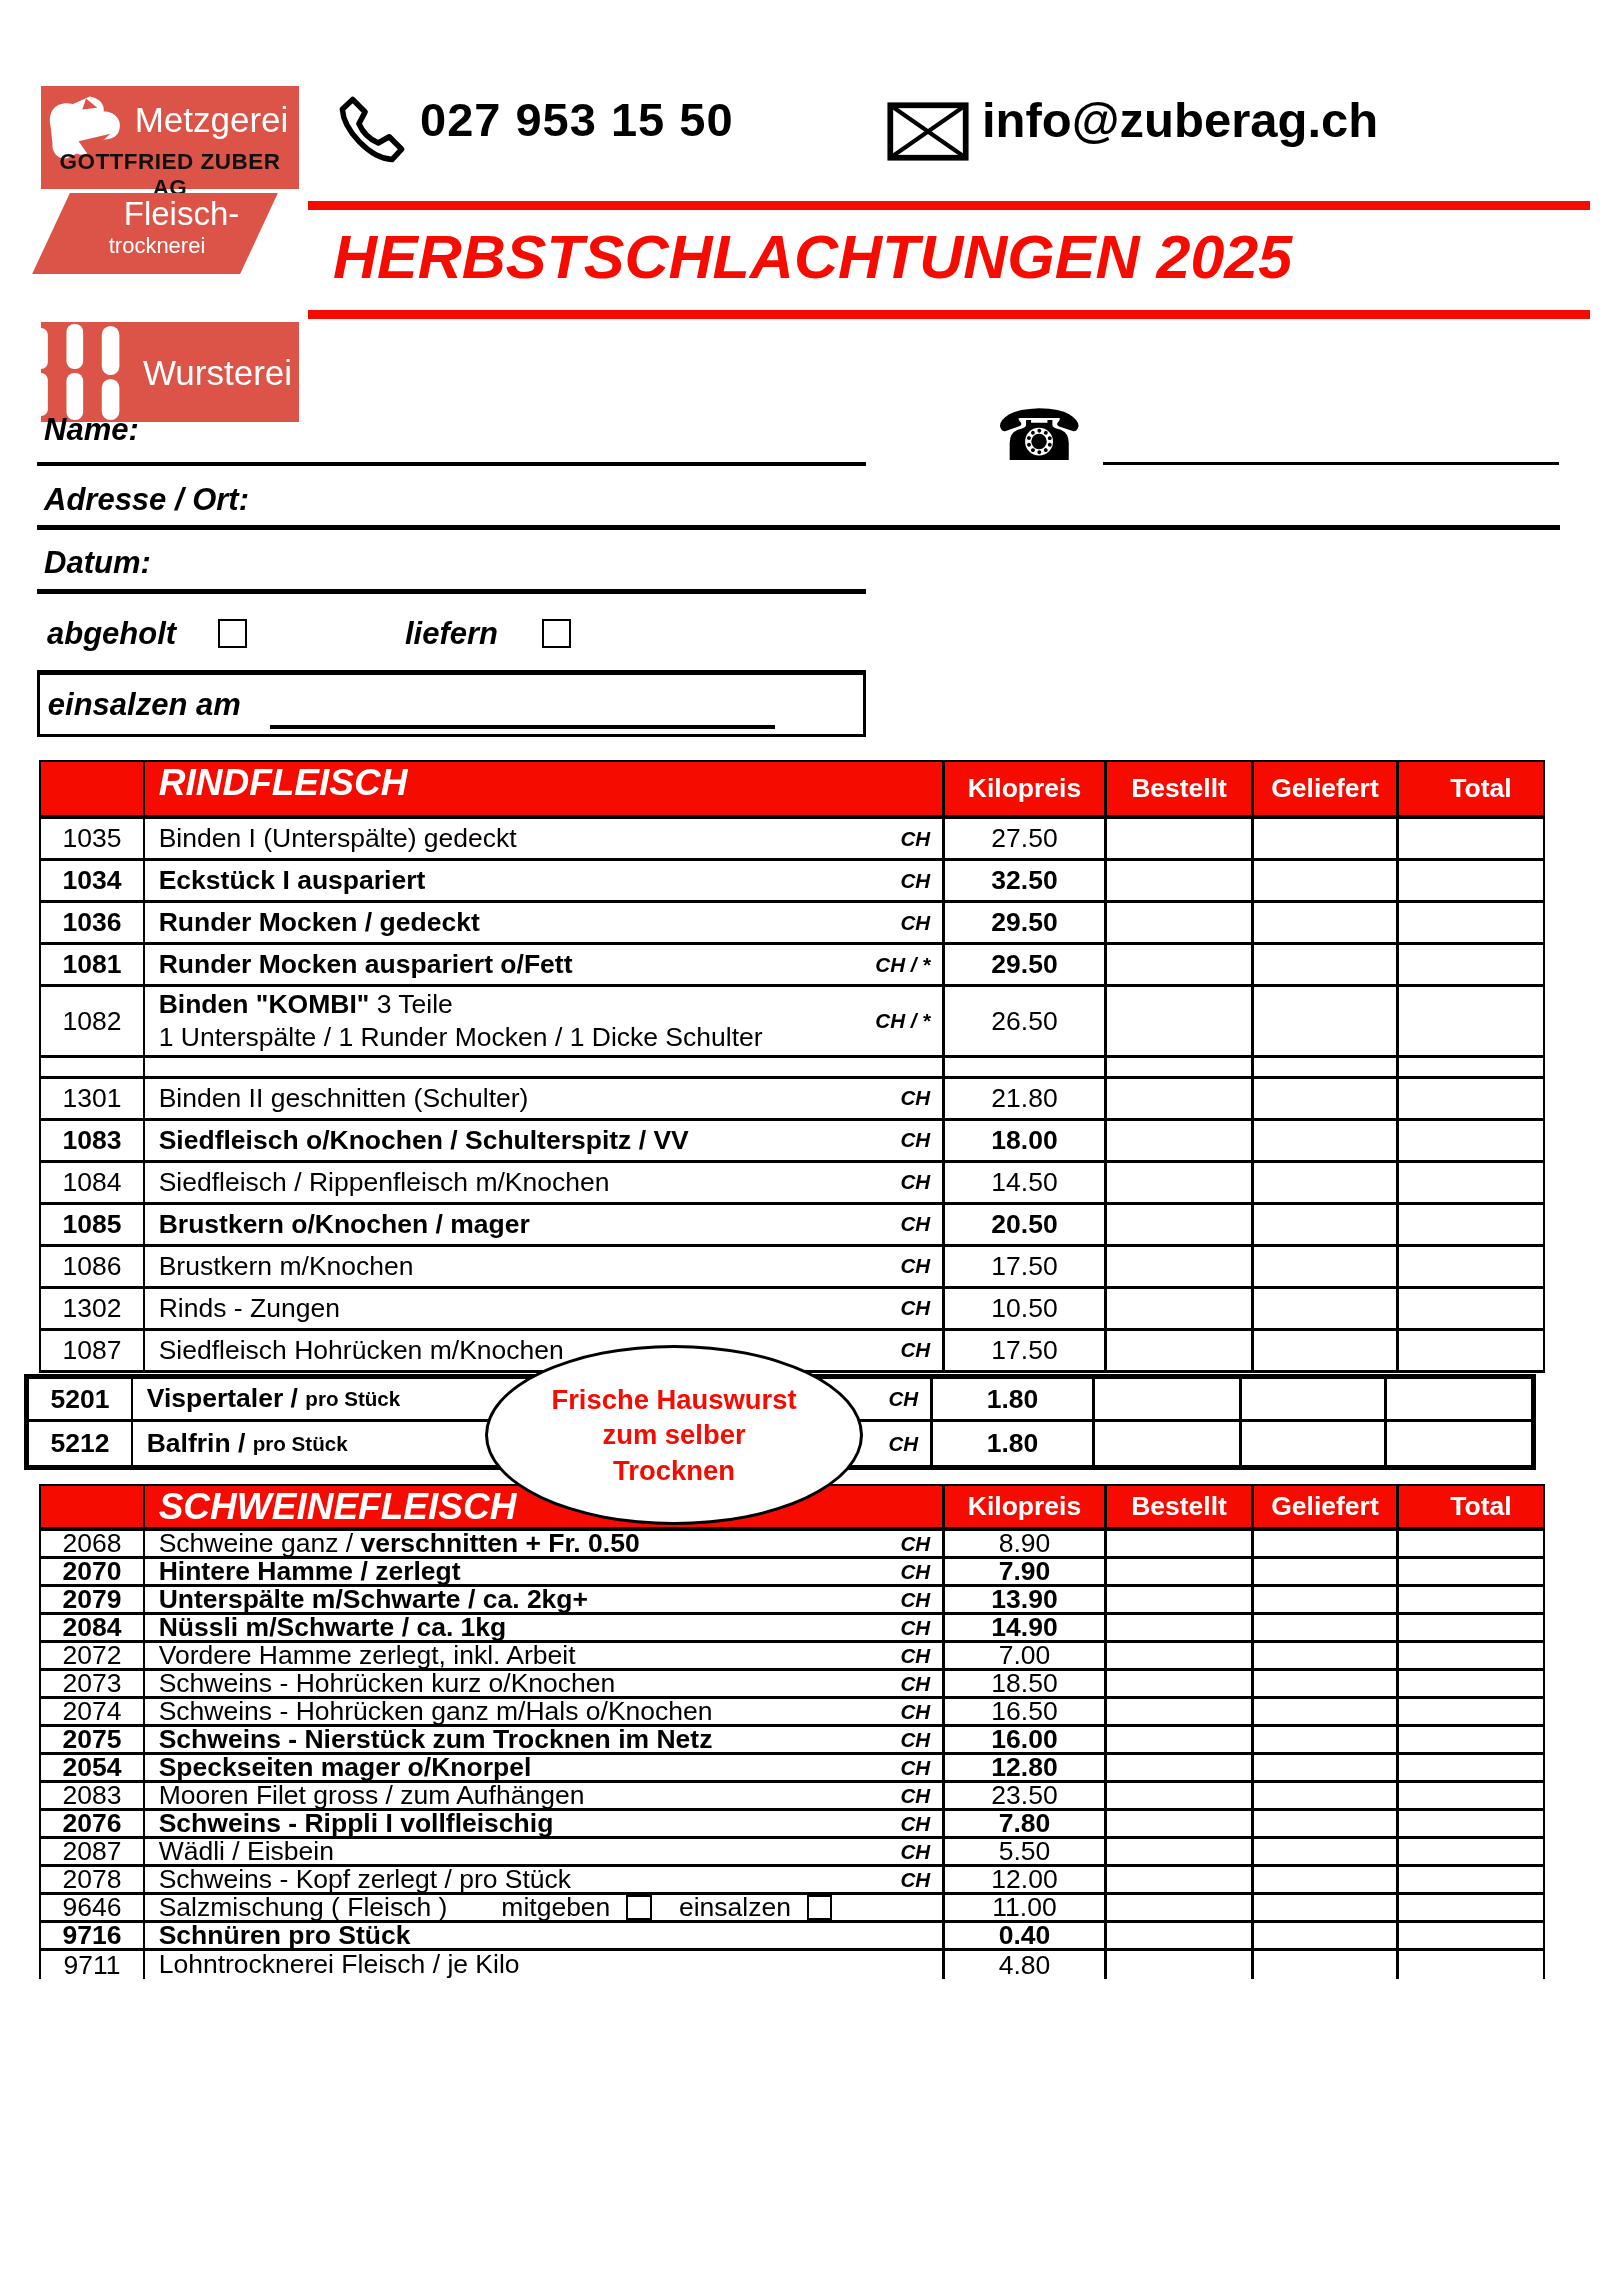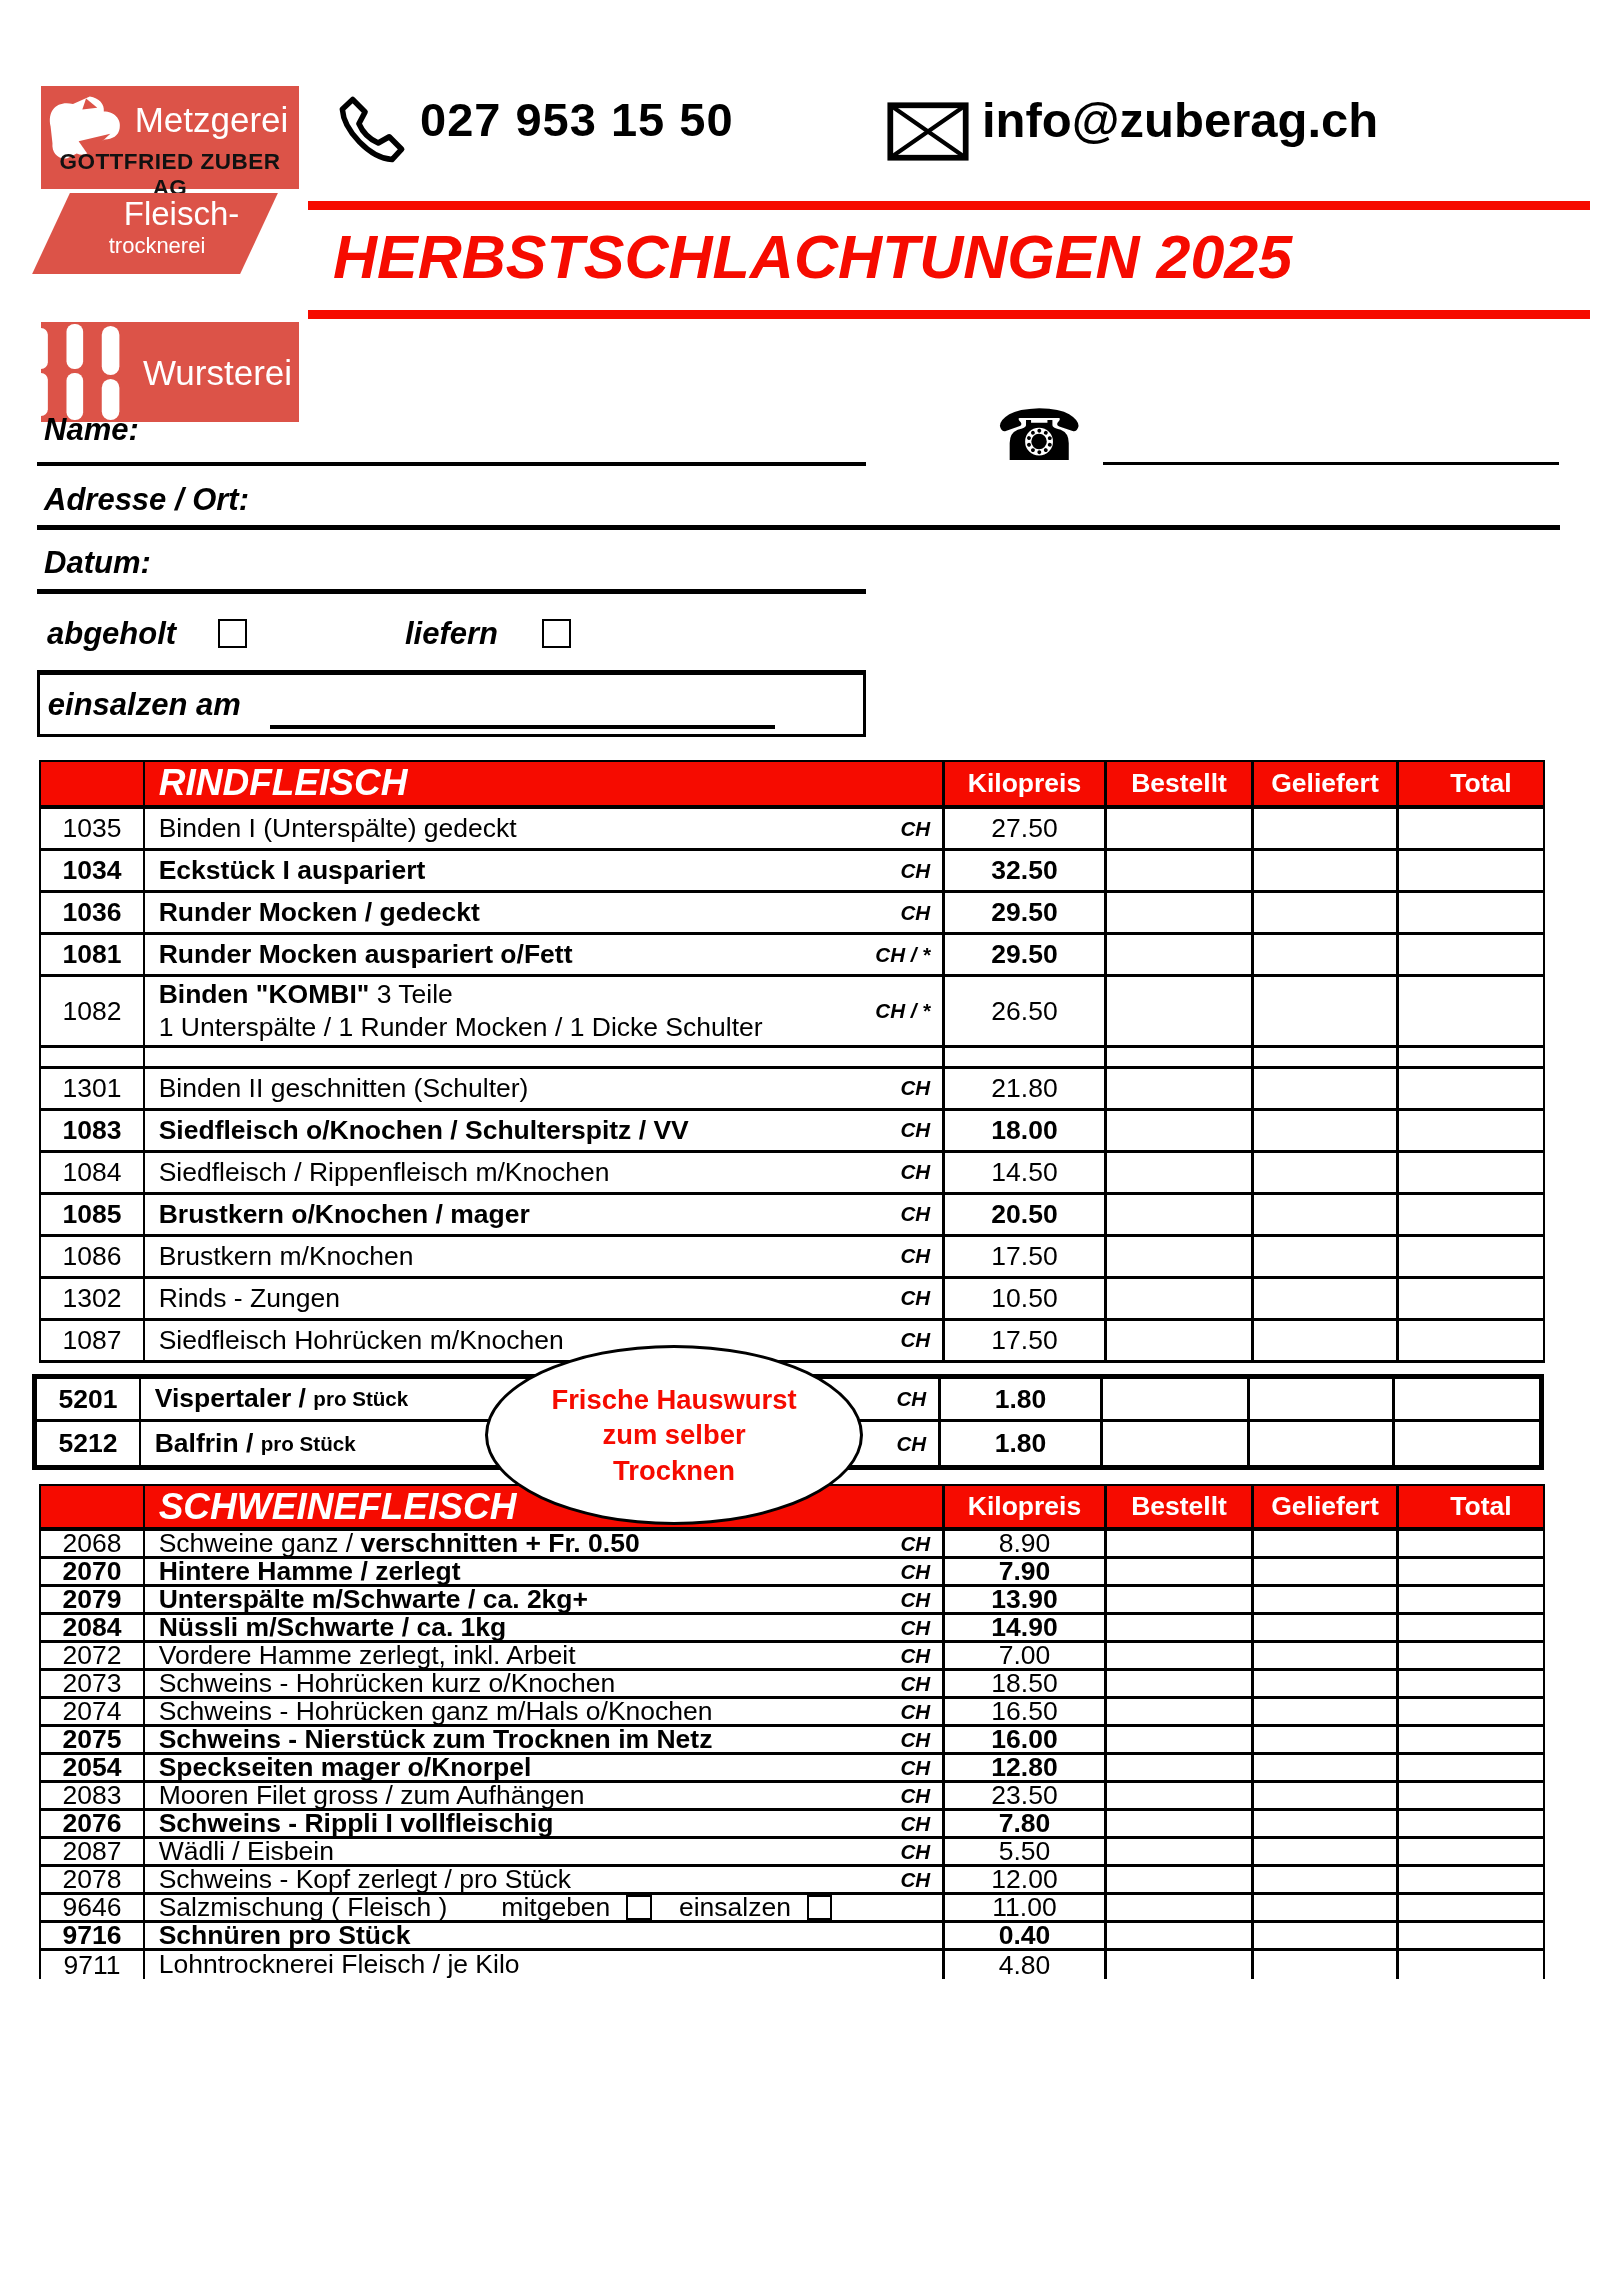--- a/index.html
+++ b/index.html
@@ -37,21 +37,21 @@
   #coli-box{left:1111px;top:588px;width:439px;height:65px;border:3.9px solid #000;
         display:flex;align-items:center;padding-left:51px;}
   #salt-box{left:37px;top:670px;width:829px;height:67px;border:3.9px solid #000;border-top-width:5.9px;
         display:flex;align-items:center;padding-left:7.8px;}
   #salt-line{left:270px;top:725px;width:505px;height:3.9px;}
   .phone-glyph{left:995px;top:400px;font-size:71px;line-height:1;font-family:"DejaVu Sans",sans-serif;}
 
   
   .tbl{position:absolute;left:39px;width:1506px;border-left:2.9px solid #000;border-right:2.9px solid #000;
        box-sizing:border-box;background:#fff;}
-  .thead{display:flex;height:49px;background:var(--accent);border-top:2.9px solid #000;
+  .thead{display:flex;height:59px;background:var(--accent);border-top:2.9px solid #000;
        border-bottom:4.9px solid #000;box-sizing:border-box;color:#fff;}
   .trow{display:flex;height:42px;border-bottom:3.9px solid #000;box-sizing:border-box;font-size:26.5px;background:#fff;}
   .trow.tall{height:71px;}
   .trow.spacer{height:20.6px;}
   .c{display:flex;align-items:center;justify-content:center;box-sizing:border-box;}
   .c-num{width:102px;}
   .c-desc{flex:1;position:relative;display:flex;flex-direction:column;justify-content:center;
        align-items:flex-start;padding:0 93px 0 13.7px;border-left:2.9px solid #000;}
   .c-kp{width:162px;border-left:3.9px solid #000;}
   .c-b{width:147px;border-left:3.9px solid #000;}
@@ -61,21 +61,21 @@
   .descline{display:flex;align-items:center;white-space:pre;line-height:1.25;}
   .seg-b{font-weight:bold;}
   .seg-s{font-size:20.6px;}
   .ch{position:absolute;right:11.8px;top:50%;transform:translateY(-50%);
       font-size:20.6px;font-style:italic;font-weight:bold;}
   .inline-cb{display:inline-block;width:25.5px;height:25.5px;border:2.9px solid #000;background:#fff;
       box-sizing:border-box;flex:none;}
   .thead .c-desc{flex-direction:row;font-size:37px;font-weight:bold;font-style:italic;justify-content:flex-start;}
   .thead .c-kp,.thead .c-b,.thead .c-g,.thead .c-t{font-weight:bold;font-size:26.5px;}
   #tbl-rind{top:760px;}
-  #sec-wurst{top:1374px;left:32px;width:1512px;border:5.9px solid #000;}
+  #sec-wurst{top:1374px;left:24px;width:1512px;border:5.9px solid #000;}
   #sec-wurst .trow{height:43px;}
   #sec-wurst .trow:last-child{border-bottom:none;}
   #tbl-schwein{top:1484px;}
   #tbl-schwein .thead{height:47px;}
   #tbl-schwein .trow{height:28px;}
   #tbl-schwein .trow:last-child{border-bottom:none;}
 
   
   #oval{left:485px;top:1345px;width:378px;height:180px;border:3.9px solid #000;border-radius:50%;
      background:#fff;z-index:10;display:flex;flex-direction:column;justify-content:center;align-items:center;}

